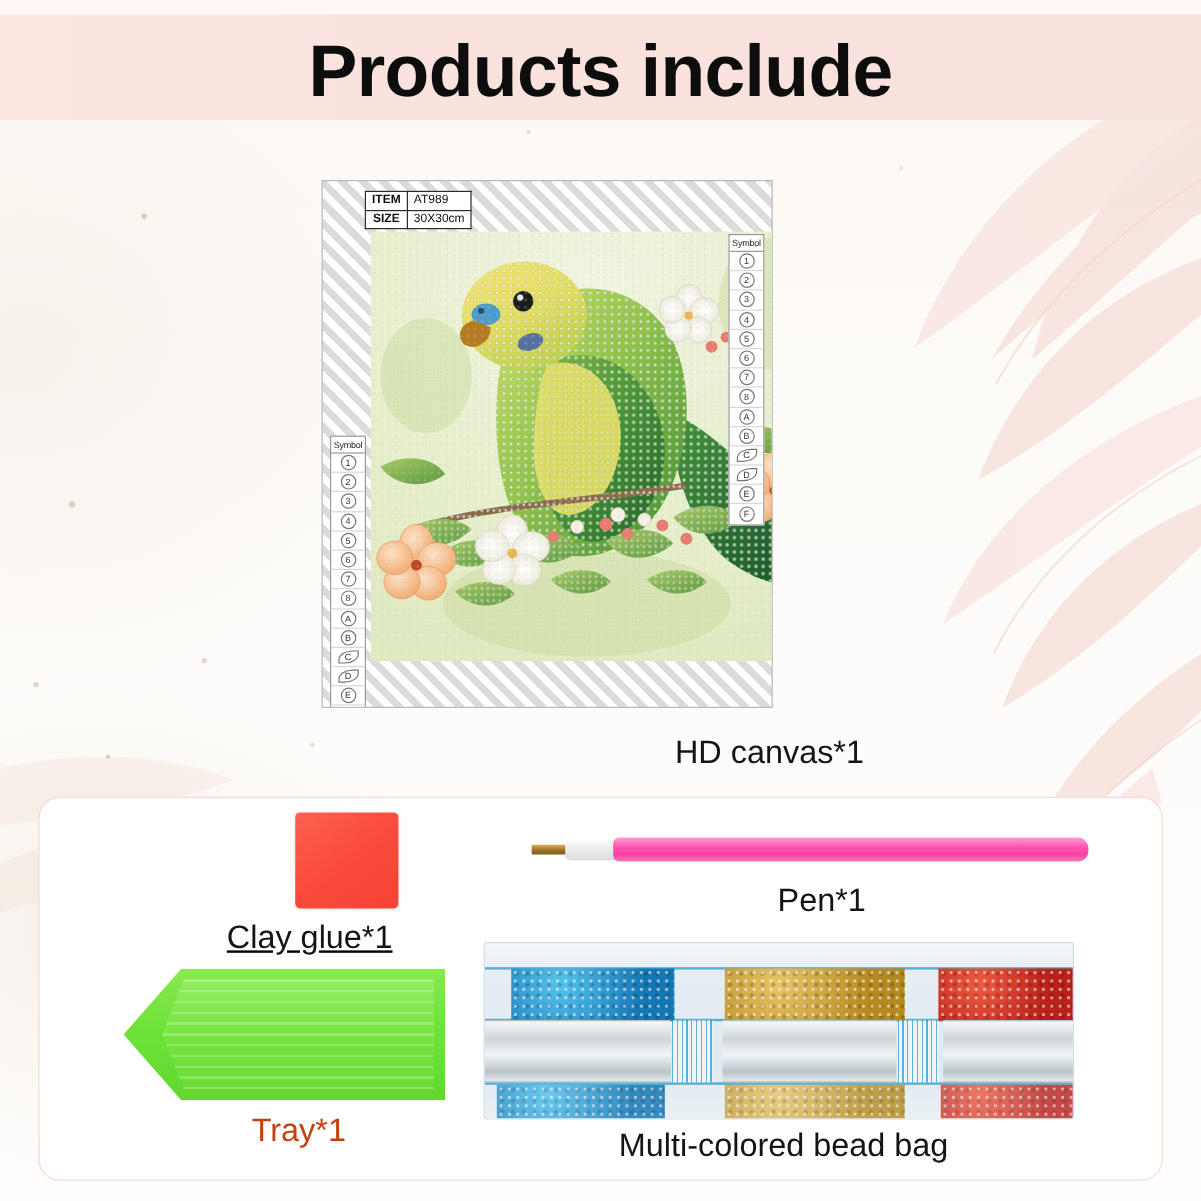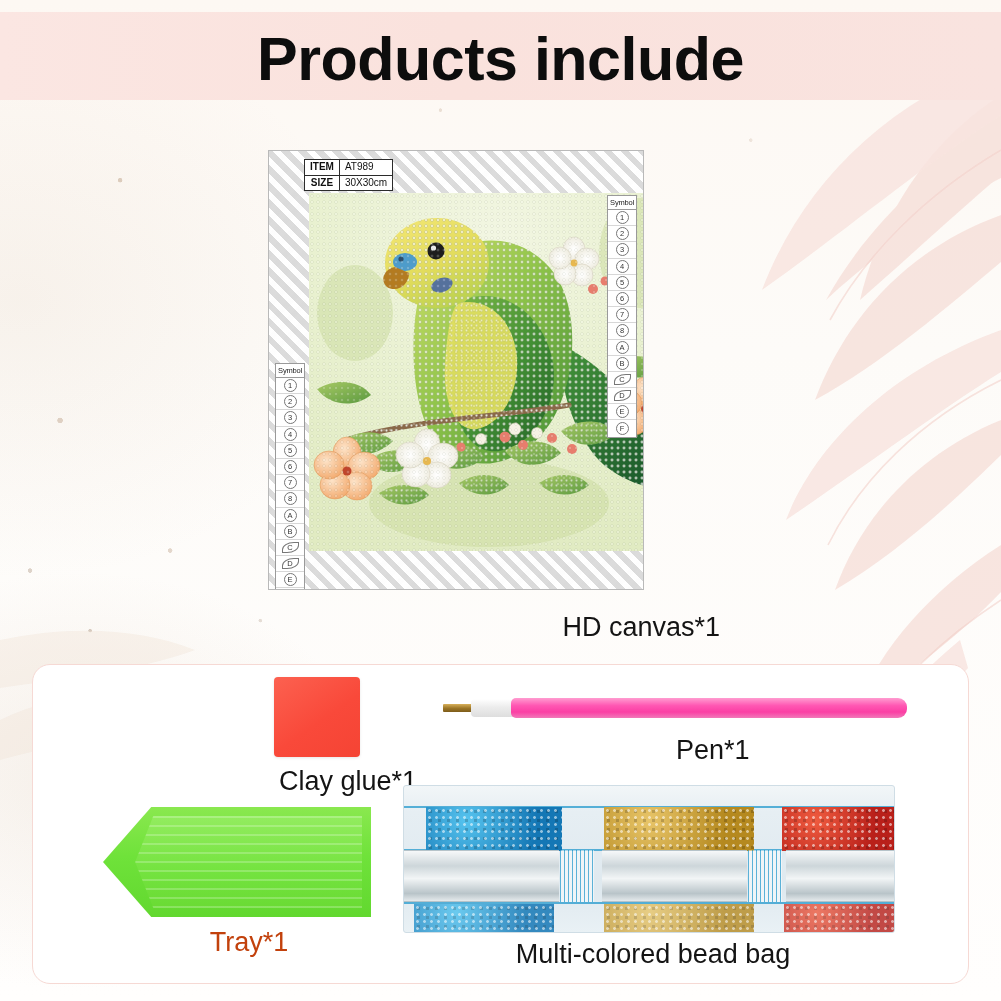--- a/index.html
+++ b/index.html
@@ -118,21 +118,21 @@
     text-align: right; font-size: 27px; color: #141414;
   }
 
   
   #supplies-card {
     position: absolute; left: 32px; top: 664px; width: 937px; height: 320px;
     background: #ffffff; border: 1px solid #f6d9d4; border-radius: 18px;
   }
 
   
-  #glue-group { position: absolute; left: 184px; top: 12px; width: 200px; text-align: right; }
+  #glue-group { position: absolute; left: 156px; top: 12px; width: 200px; text-align: left; text-decoration: underline; }
   #glue-square {
     width: 86px; height: 80px; margin: 0 auto;
     background: linear-gradient(145deg,#fc6150 0%,#f9493a 55%,#f54434 100%);
     border-radius: 4px;
     box-shadow: 0 1px 3px rgba(0,0,0,.10);
   }
   .item-caption { font-size: 27px; color: #141414; margin-top: 9px; }
 
   
   #pen-group { position: absolute; left: 410px; top: 26px; width: 500px; }
@@ -145,21 +145,21 @@
   #pen-ferrule {
     position: absolute; left: 28px; top: 8px; width: 44px; height: 18px;
     background: linear-gradient(180deg,#ffffff,#ececec 45%,#dedede);
     border-radius: 4px;
   }
   #pen-shaft {
     position: absolute; left: 68px; top: 7px; right: 36px; height: 20px;
     background: linear-gradient(180deg,#ff9cd0 0%,#ff57b3 38%,#fb3fa4 70%,#f178b8 100%);
     border-radius: 5px 9px 9px 5px;
   }
-  #pen-caption { position: absolute; left: 205px; top: 44px; font-size: 27px; color: #141414; margin-left: 28px; }
+  #pen-caption { position: absolute; left: 205px; top: 44px; font-size: 27px; color: #141414; }
 
   
   #tray-group { position: absolute; left: 32px; top: 142px; width: 330px; }
   #tray-shape {
     position: relative; width: 268px; height: 110px; margin-left: 38px;
     background: linear-gradient(180deg,#8ae84f 0%,#6fe23a 45%,#62d82f 100%);
     clip-path: polygon(18% 0%, 100% 0%, 100% 100%, 18% 100%, 0% 50%);
   }
   #tray-inner {
     position: absolute; left: 12%; top: 9px; right: 9px; bottom: 9px;

